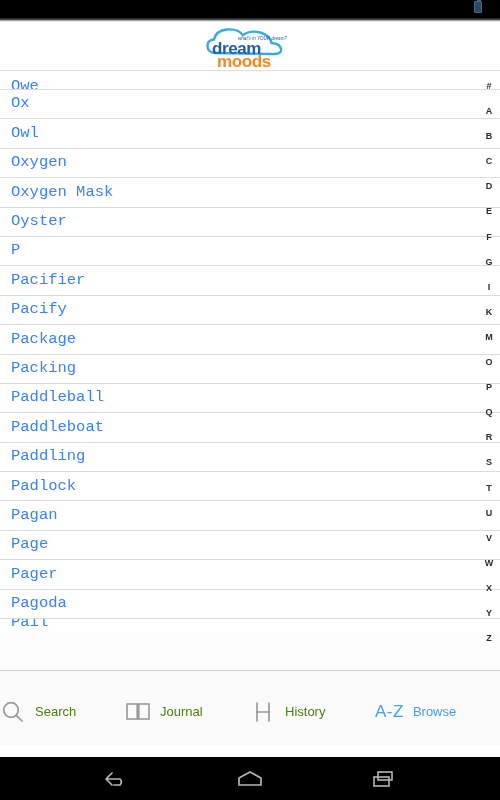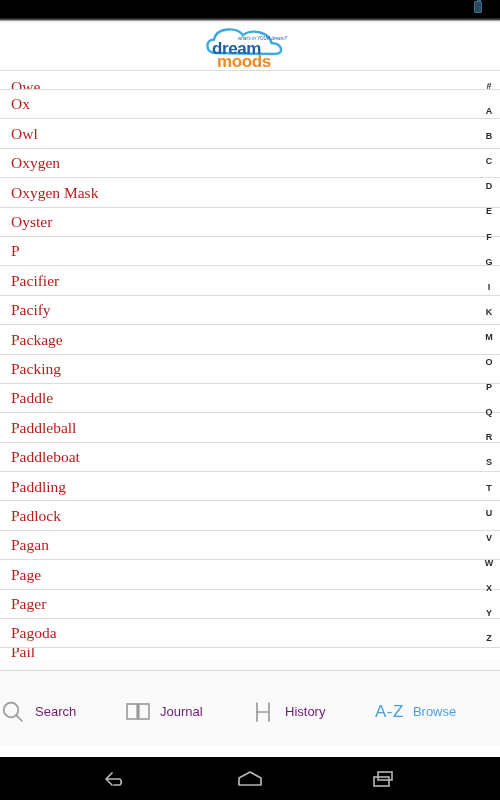--- a/index.html
+++ b/index.html
@@ -69,22 +69,22 @@
   .dict-row {
     height:29.4px;
     border-bottom:1px solid #dcdcdc;
     display:flex; align-items:center;
     padding-left:11px;
     background:#ffffff;
   }
   .dict-row:first-child { border-top:1px solid #dcdcdc; }
   .dict-row .word {
     font-size:15.5px;
-    color:#b91c1c;
-    font-family:Liberation Serif, serif;
+    color:#3b82f6;
+    font-family:Liberation Mono, monospace;
     line-height:1;
   }
   .dict-row.clipped-top {
     height:20px; align-items:flex-end;
     overflow:hidden;
   }
   .dict-row.clipped-top .word { position:relative; top:5px; }
   .dict-row.clipped-bot { height:13px; overflow:hidden; align-items:center; border-bottom:none; }
   .dict-row.clipped-bot .word { position:relative; top:-3px; }
 
@@ -118,21 +118,21 @@
   .tab {
     flex:1;
     display:flex; flex-direction:row;
     align-items:center; justify-content:flex-start;
     padding-top:7px;
     gap:9px;
   }
   .tab .tab-icon { height:26px; display:flex; align-items:center; justify-content:center; }
   .tab .tab-label {
     font-size:13px;
-    color:#701a75;
+    color:#4d7c0f;
     font-family:"Liberation Sans", sans-serif;
   }
   .tab.active .tab-label { color:#4a9fe0; }
   .az-text {
     font-size:17px; color:#4a9fe0;
     font-family:"Liberation Sans", sans-serif;
     letter-spacing:0.5px;
   }
 
   
@@ -233,23 +233,20 @@
         <div class="dict-row">
           <span class="word">Pacify</span>
         </div>
         <div class="dict-row">
           <span class="word">Package</span>
         </div>
         <div class="dict-row">
           <span class="word">Packing</span>
         </div>
         <div class="dict-row">
-          <span class="word">Paddle</span>
-        </div>
-        <div class="dict-row">
           <span class="word">Paddleball</span>
         </div>
         <div class="dict-row">
           <span class="word">Paddleboat</span>
         </div>
         <div class="dict-row">
           <span class="word">Paddling</span>
         </div>
         <div class="dict-row">
           <span class="word">Padlock</span>

